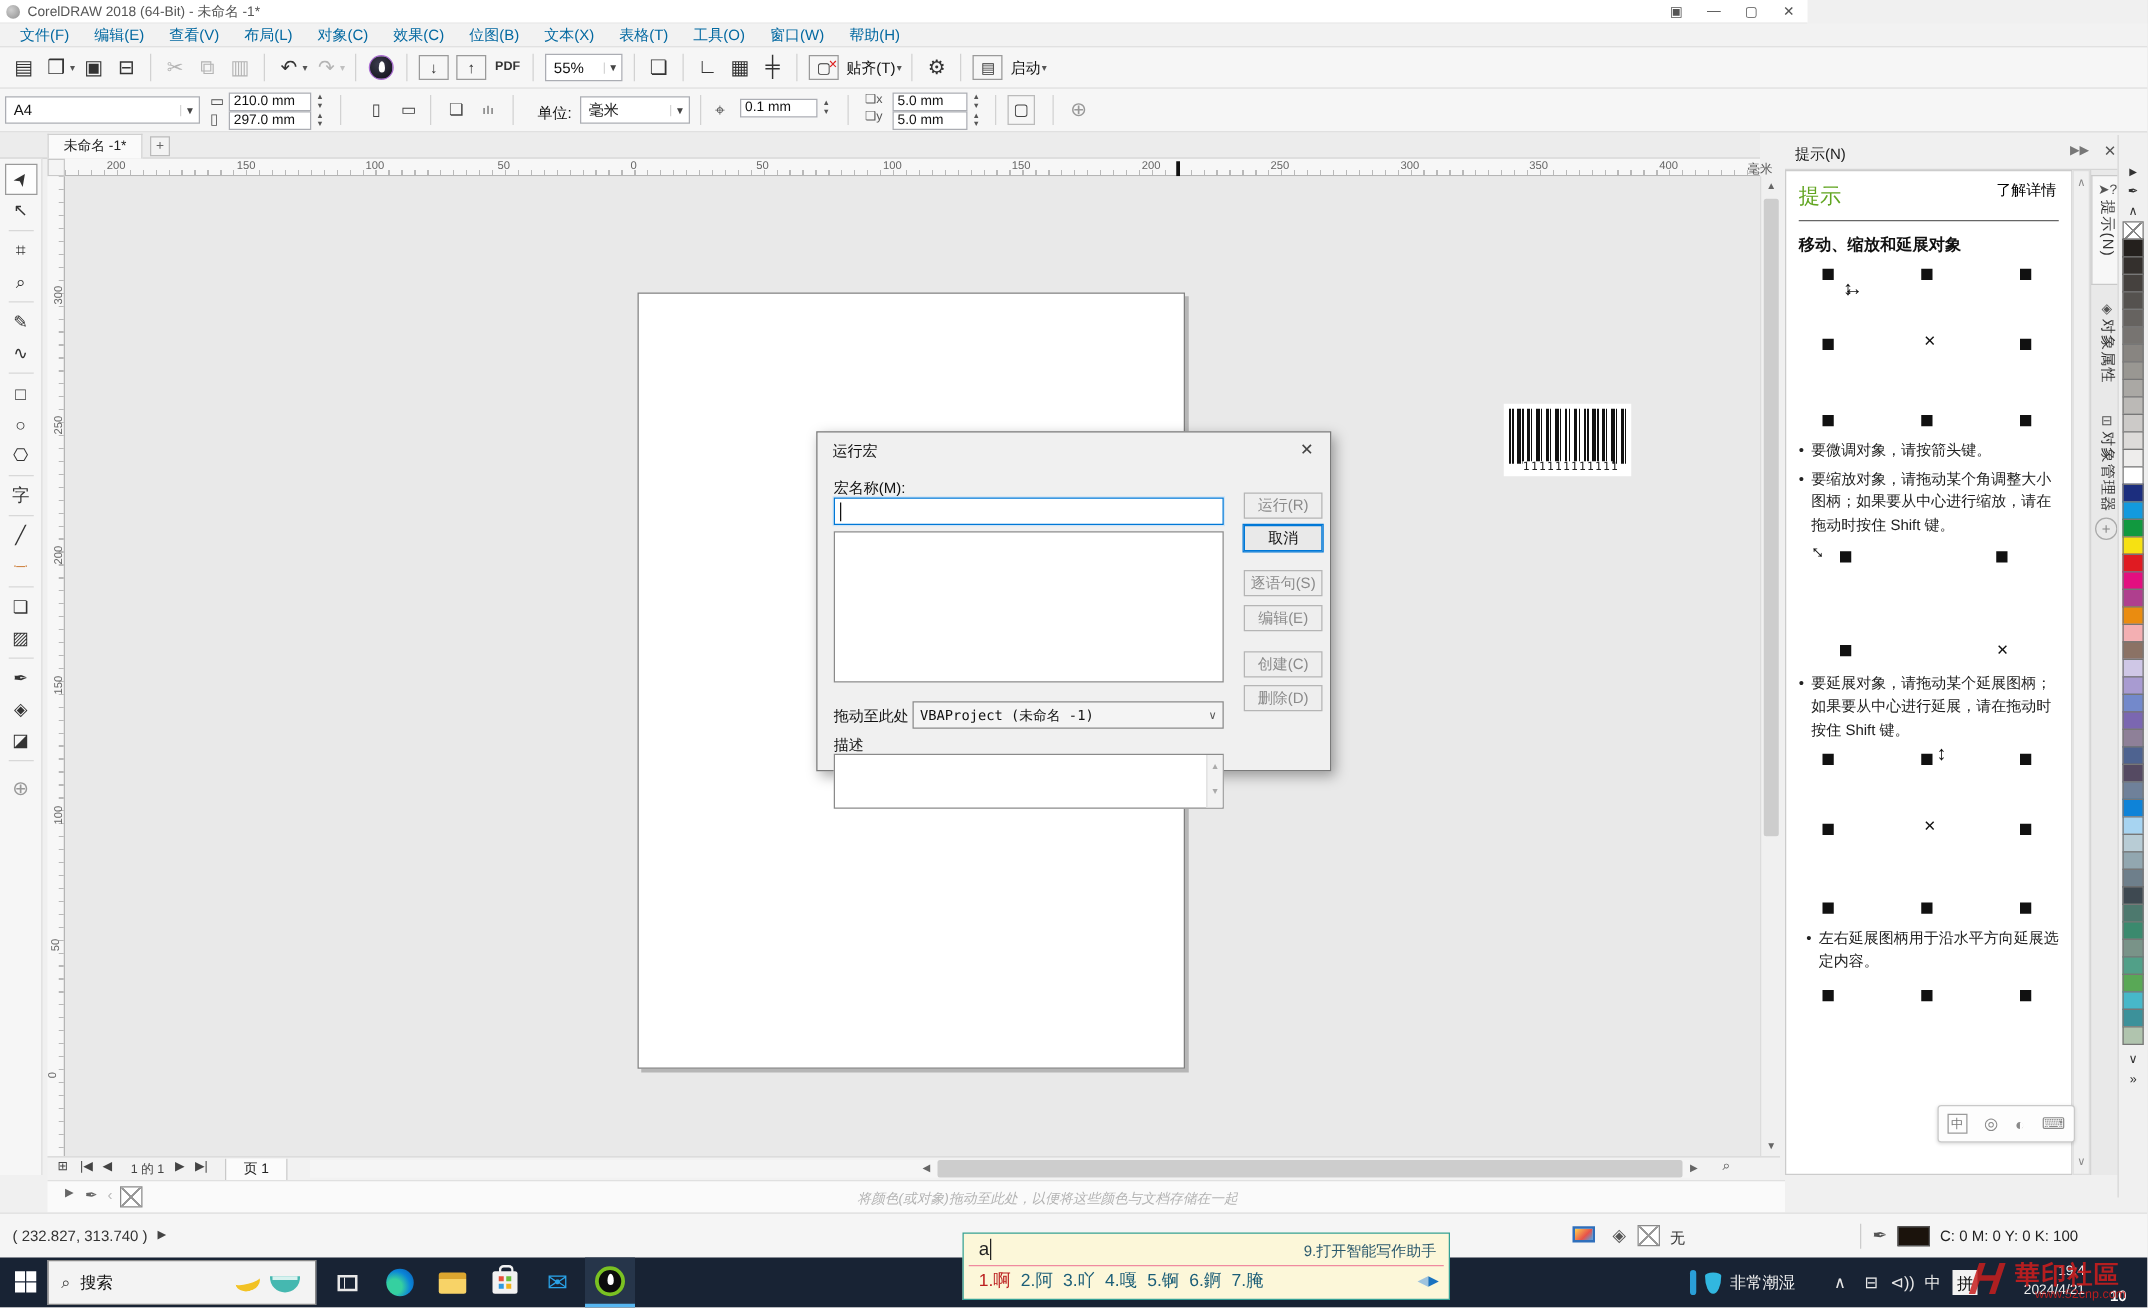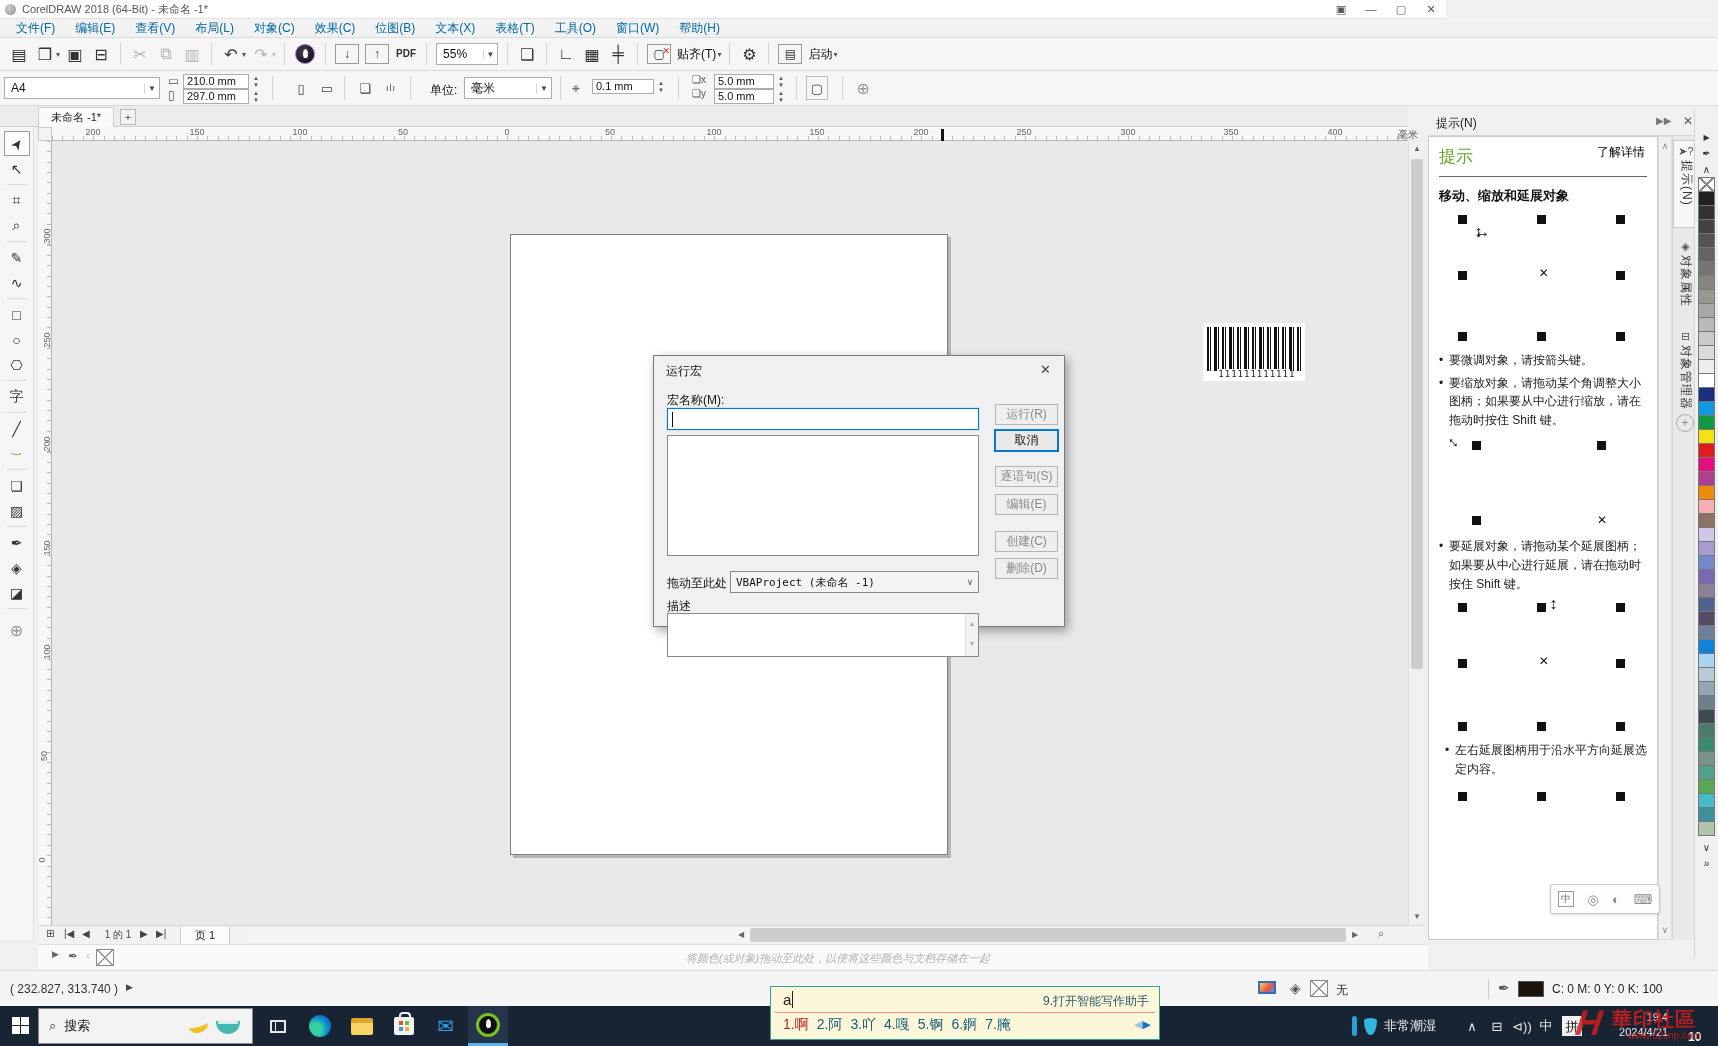--- a/index.html
+++ b/index.html
@@ -124,21 +124,21 @@
   .dtab.active{background:#f7f7f7;border:1px solid #c9c9c9;border-right:none}
   #dtab-add{position:absolute;left:3px;top:278px;width:18px;height:18px;border:1px solid #aaa;border-radius:50%;color:#888;font-size:12px;text-align:center;line-height:16px}
   
   #palette{position:absolute;left:1694px;top:108px;width:24px;height:850px;background:#f0f0f0;border-left:1px solid #d5d5d5;display:flex;flex-direction:column;align-items:center}
   #palette .pico{font-size:10px;color:#333;height:16px;line-height:16px}
   .swatch{width:17px;height:15px;border:1px solid #777;margin-top:-1px}
   .swatch.none{background:
     linear-gradient(45deg,transparent 46%,#888 46% 54%,transparent 54%),
     linear-gradient(-45deg,transparent 46%,#888 46% 54%,transparent 54%),#fff}
   
-  #dialog{position:absolute;left:653px;top:355px;width:412px;height:272px;background:#f0f0f0;border:1px solid #7a7a7a;box-shadow:3px 4px 10px rgba(0,0,0,0.35);z-index:50}
+  #dialog{position:absolute;left:653px;top:345px;width:412px;height:272px;background:#f0f0f0;border:1px solid #7a7a7a;box-shadow:3px 4px 10px rgba(0,0,0,0.35);z-index:50}
   #dlg-title{position:absolute;left:12px;top:7px;font-size:12px;color:#111}
   #dlg-close{position:absolute;right:8px;top:4px;font-size:13px;color:#444;padding:2px 5px}
   .dlg-label{position:absolute;font-size:12px;color:#111}
   #dlg-input{position:absolute;left:13px;top:52px;width:312px;height:22px;background:#fff;border:1px solid #0078d7;box-shadow:0 0 0 1px #cfe4f5}
   #dlg-caret{position:absolute;left:4px;top:3px;width:1px;height:15px;background:#111}
   #dlg-list{position:absolute;left:13px;top:79px;width:312px;height:121px;background:#fff;border:1px solid #8a8a8a}
   #dlg-combo{position:absolute;left:76px;top:215px;width:249px;height:22px;background:#f4f4f4;border:1px solid #8a8a8a;display:flex;align-items:center}
   #dlg-combo .v{flex:1;padding-left:5px;font-family:"DejaVu Sans Mono",monospace;font-size:11px;color:#111;white-space:nowrap}
   #dlg-combo .a{width:16px;text-align:center;font-size:9px;color:#555}
   #dlg-desc{position:absolute;left:13px;top:257px;width:312px;height:44px;background:#fff;border:1px solid #8a8a8a}

